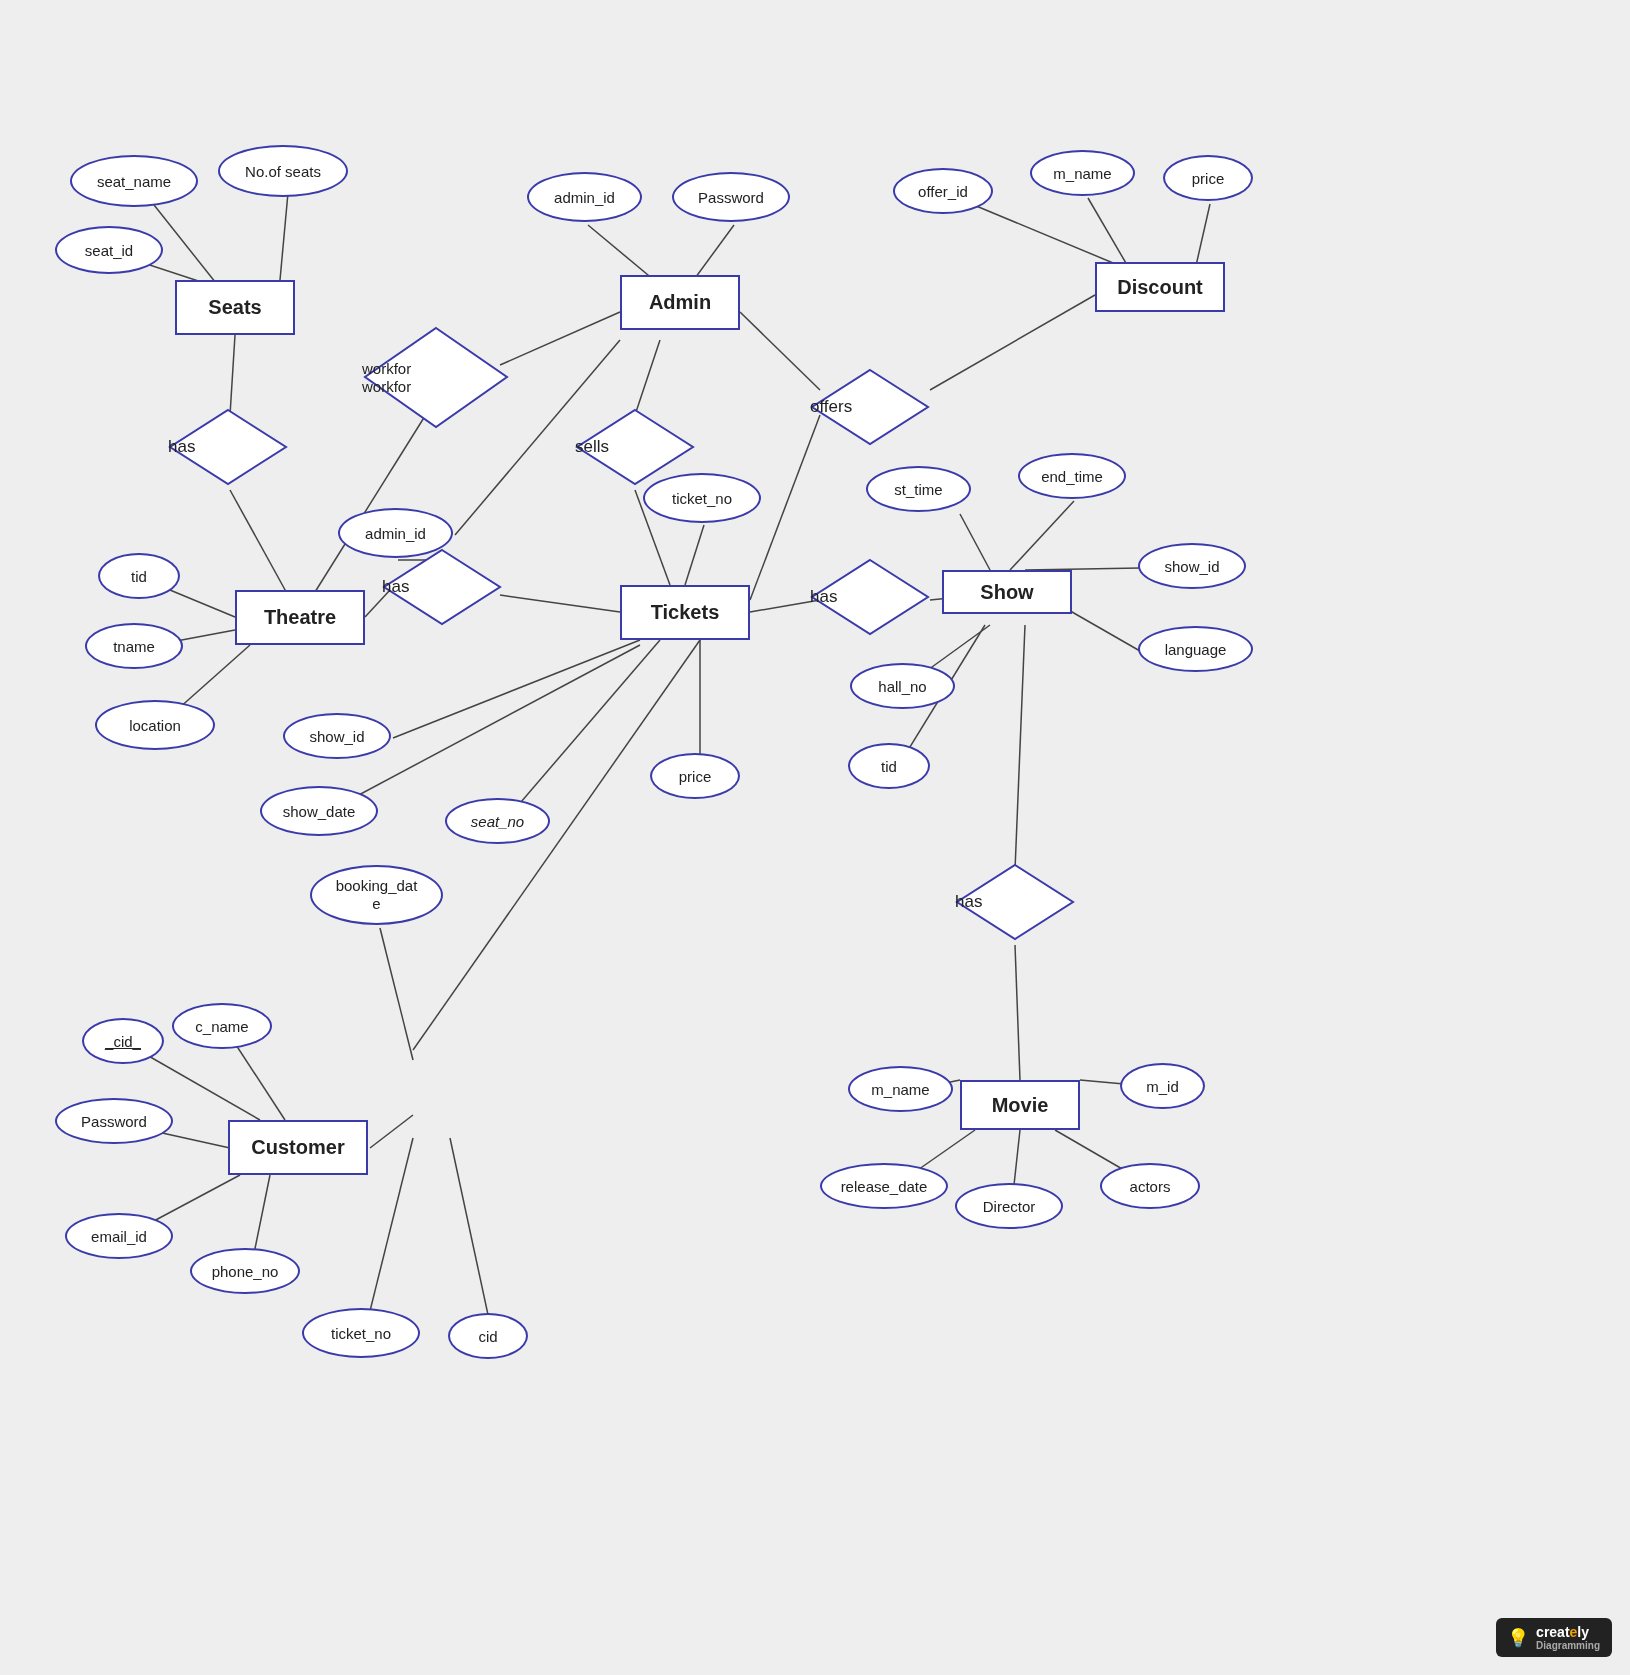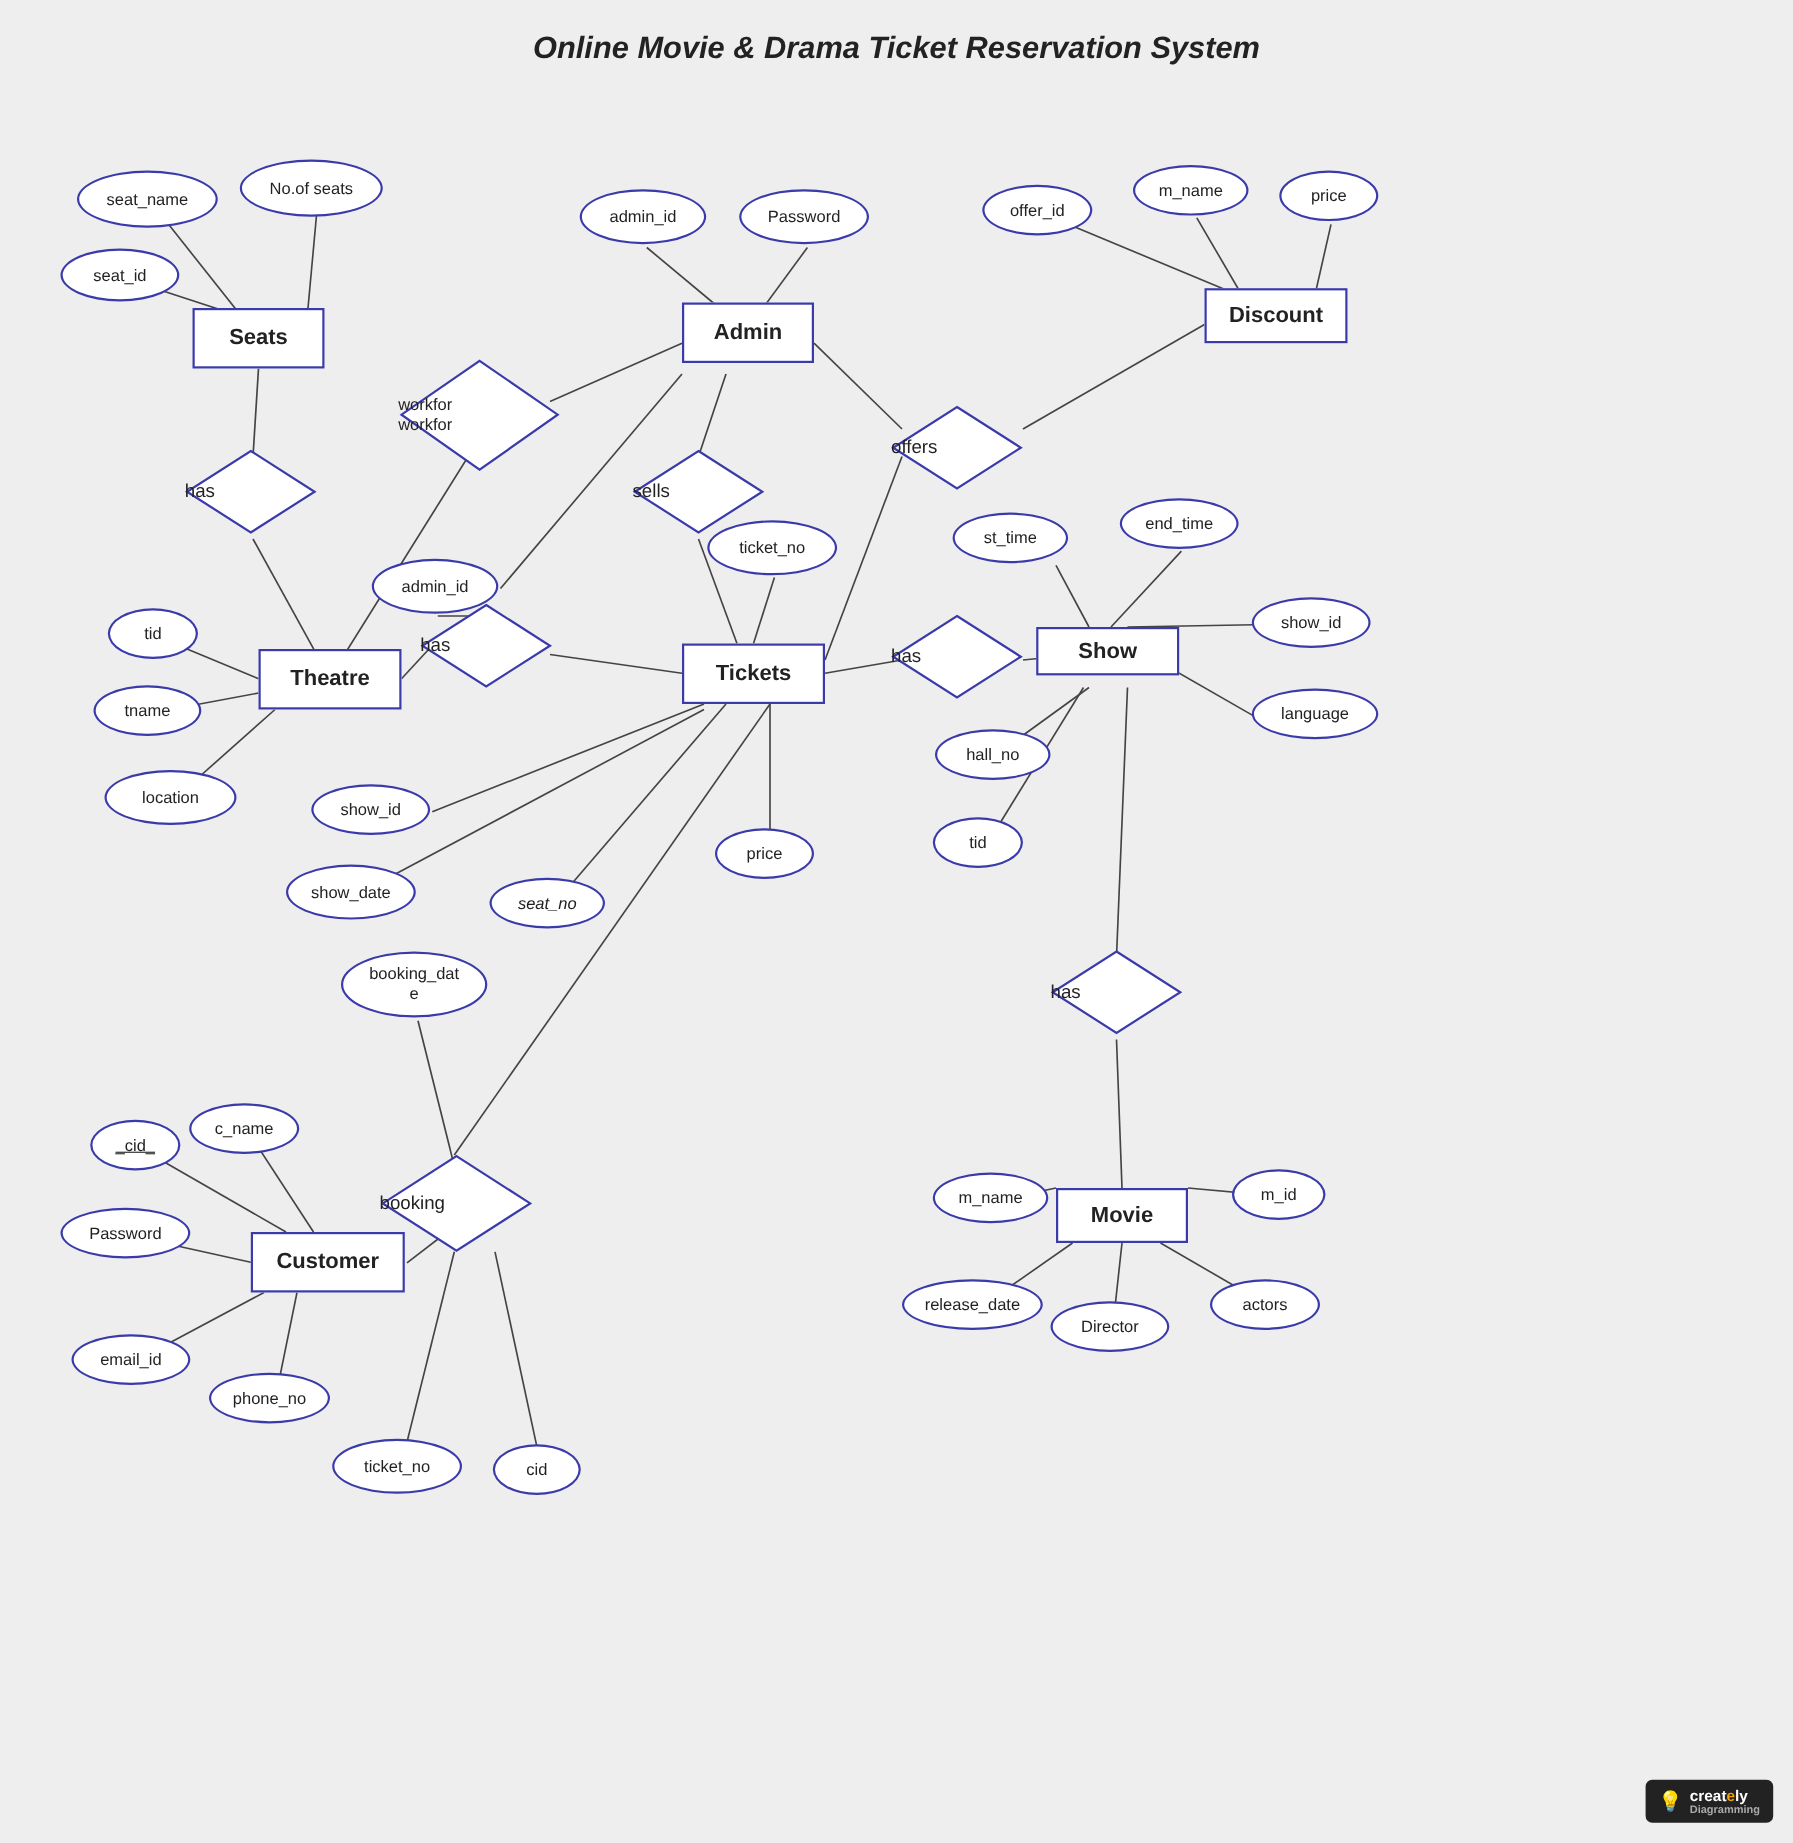--- a/index.html
+++ b/index.html
@@ -96,21 +96,20 @@
       display: flex;
       align-items: center;
       gap: 6px;
     }
     .creately-logo span.bulb { font-size: 18px; }
   </style>
 </head>
 <body>
 
 <div class="diagram-container">
-  <div class="title">Online Movie &amp; Drama Ticket Reservation System</div>
 
   <svg class="lines">
 
     <line x1="235" y1="307" x2="135" y2="181" stroke="#444" stroke-width="1.5"></line>
     <line x1="235" y1="293" x2="110" y2="252" stroke="#444" stroke-width="1.5"></line>
     <line x1="280" y1="280" x2="290" y2="171" stroke="#444" stroke-width="1.5"></line>
 
     <line x1="235" y1="335" x2="230" y2="415" stroke="#444" stroke-width="1.5"></line>
 
     <line x1="230" y1="490" x2="300" y2="617" stroke="#444" stroke-width="1.5"></line>
@@ -374,26 +373,20 @@
     <span class="rel-label">has</span>
   </div>
 
   <div class="rel" style="left:955px;top:863px;width:120px;height:78px;">
     <svg class="diamond" viewBox="0 0 120 78">
         <polygon points="60,2 118,39 60,76 2,39" fill="white" stroke="#3a3aaa" stroke-width="2"></polygon>
       </svg>
     <span class="rel-label">has</span>
   </div>
 
-  <div class="rel" style="left:345px;top:1048px;width:140px;height:92px;">
-    <svg class="diamond" viewBox="0 0 140 92">
-        <polygon points="70,3 137,46 70,89 3,46" fill="white" stroke="#3a3aaa" stroke-width="2"></polygon>
-      </svg>
-    <span class="rel-label">booking</span>
-  </div>
 
   <div class="creately-logo">
     <span class="bulb">💡</span>
     <div>
       <div style="font-size:14px;font-weight:bold;">
         <span>creat</span><span style="color:#f0a000;">e</span><span>ly</span>
       </div>
       <div style="font-size:10px;color:#aaa;font-weight:bold;">Diagramming</div>
     </div>
   </div>

